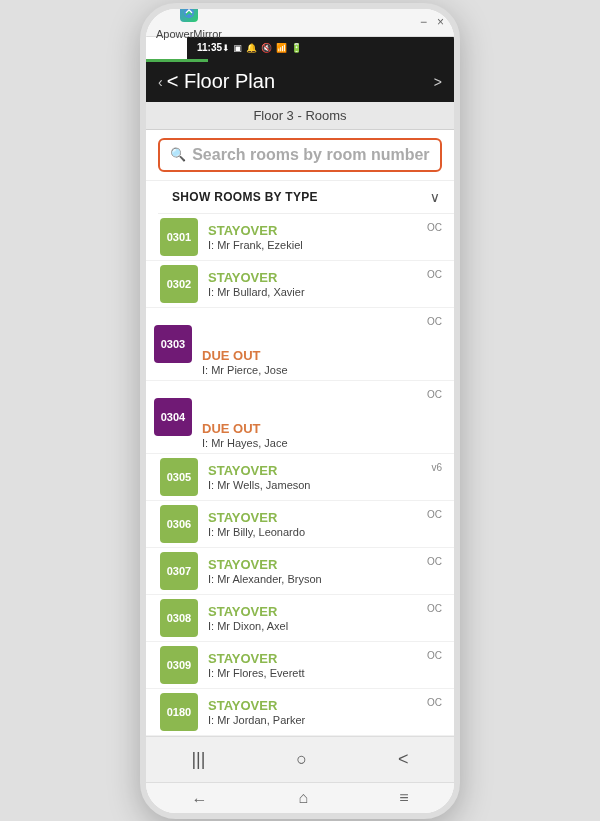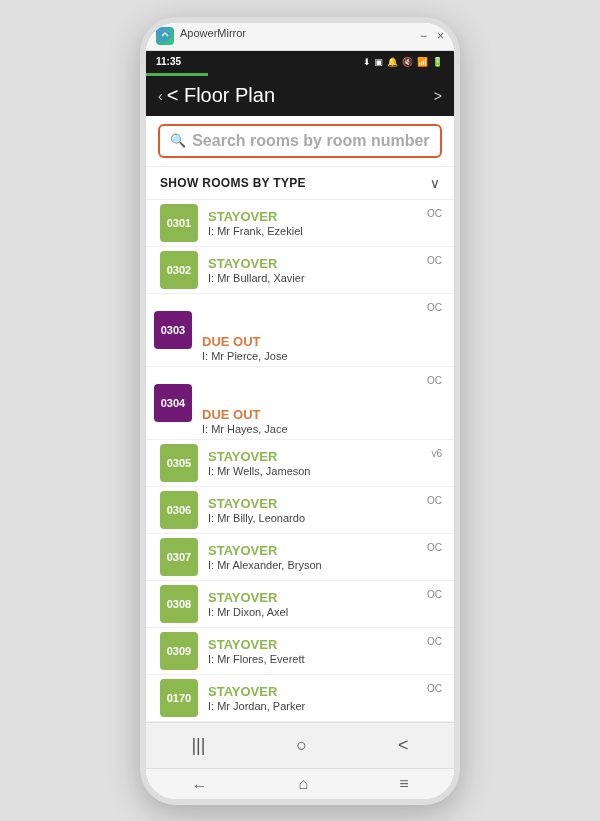--- a/index.html
+++ b/index.html
@@ -25,21 +25,23 @@
       background: #f5f5f5;
       display: flex;
       align-items: center;
       justify-content: space-between;
       padding: 4px 10px;
       border-bottom: 1px solid #ddd;
       height: 28px;
     }
     .app-titlebar-left {
       display: flex;
+      align-items: center;
       gap: 6px;
+      flex-direction: column;
     }
     .app-logo {
       width: 18px;
       height: 18px;
       background: linear-gradient(135deg, #4a90d9, #2ecc71);
       border-radius: 4px;
       display: flex;
       align-items: center;
       justify-content: center;
     }
@@ -64,23 +66,23 @@
     .phone-screen {
       background: #fff;
       overflow: hidden;
     }
     
     .status-bar {
       background: #1a1a1a;
       color: #fff;
       display: flex;
       align-items: center;
-      justify-content: space-between;
       padding: 3px 10px;
       height: 22px;
+      margin-left: 41px;
     }
     .status-time {
       font-size: 10px;
       font-weight: bold;
     }
     .status-icons {
       display: flex;
       align-items: center;
       gap: 4px;
       font-size: 9px;
@@ -161,20 +163,21 @@
       font-weight: bold;
     }
     
     .filter-row {
       display: flex;
       align-items: center;
       justify-content: space-between;
       padding: 8px 14px;
       border-bottom: 1px solid #eee;
       background: #fff;
+      margin-left: 12px;
     }
     .filter-label {
       font-size: 12px;
       font-weight: bold;
       color: #222;
       letter-spacing: 0.3px;
     }
     .filter-chevron {
       font-size: 14px;
       color: #555;
@@ -299,20 +302,23 @@
     </div>
 
     <div class="top-nav">
       <div class="top-nav-left">
         <span class="top-nav-chevron">‹</span>
         <span class="top-nav-title">&lt; Floor Plan</span>
       </div>
       <span class="top-nav-right">&gt;</span>
     </div>
 
+    <div class="section-header">
+      <span>Floor 3 - Rooms</span>
+    </div>
 
     <div class="search-container">
       <div class="search-box">
         <span class="search-icon">🔍</span>
         <span class="search-input-text">Search rooms by room number</span>
       </div>
     </div>
 
     <div class="filter-row">
       <span class="filter-label">SHOW ROOMS BY TYPE</span>
@@ -386,21 +392,21 @@
     </div>
         <div class="room-item">
       <div class="room-badge badge-green">0309</div>
       <div class="room-info">
         <div class="room-status status-stayover">STAYOVER</div>
         <div class="room-guest">I: Mr Flores, Everett</div>
       </div>
       <div class="room-code">OC</div>
     </div>
         <div class="room-item">
-      <div class="room-badge badge-green">0170</div>
+      <div class="room-badge badge-green">0180</div>
       <div class="room-info">
         <div class="room-status status-stayover">STAYOVER</div>
         <div class="room-guest">I: Mr Jordan, Parker</div>
       </div>
       <div class="room-code">OC</div>
     </div>
       </div>
 
     <div class="android-navbar">
       <span class="android-nav-btn">|||</span>

